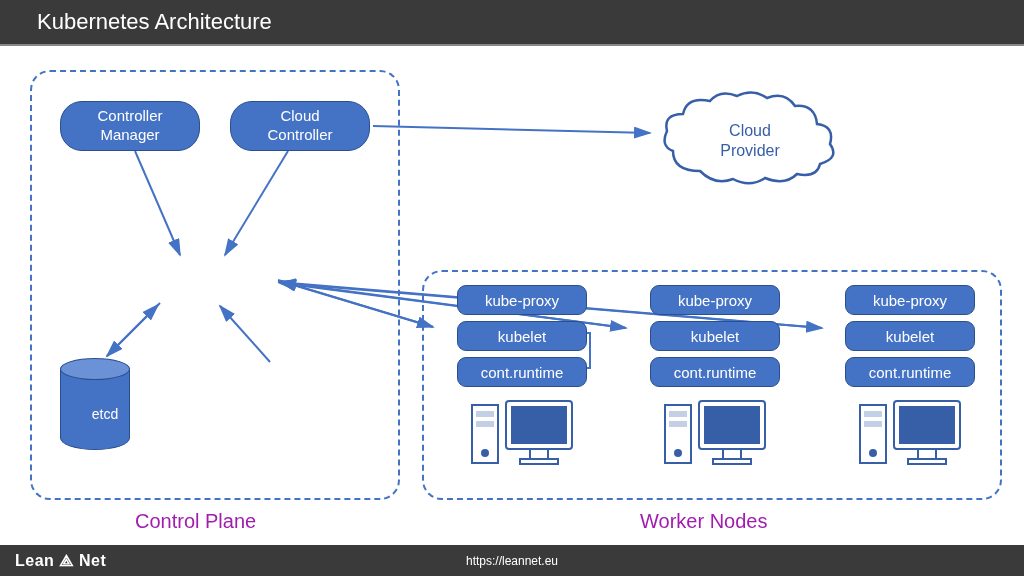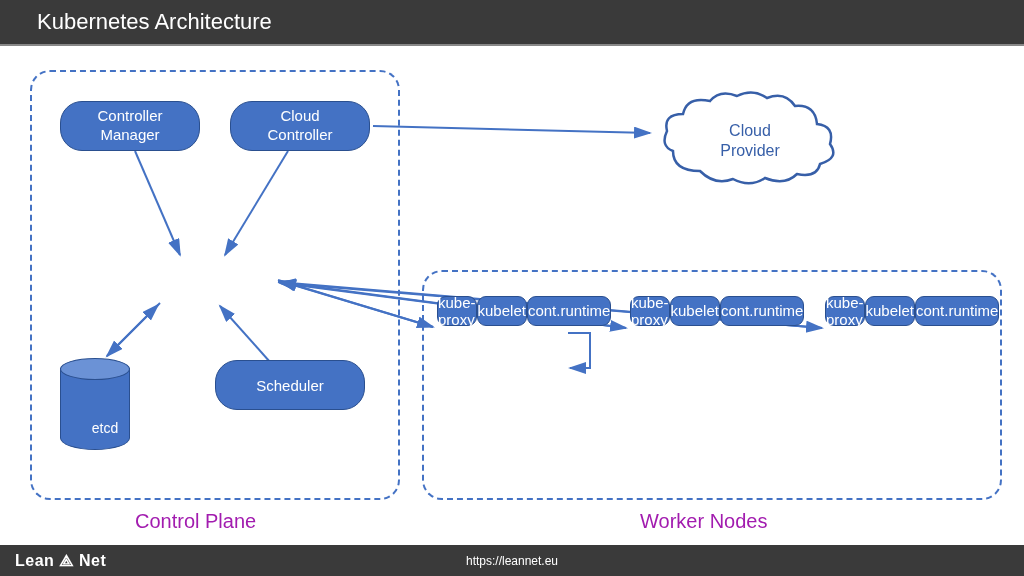--- a/index.html
+++ b/index.html
@@ -8,25 +8,25 @@
 .header-line{height:2px;background:#888}
 .canvas{position:absolute;top:48px;left:0;width:1024px;height:490px}
 .cpanel{position:absolute;left:30px;top:22px;width:370px;height:430px;border:2px dashed #4472c4;border-radius:20px}
 .wpanel{position:absolute;left:422px;top:222px;width:580px;height:230px;border:2px dashed #4472c4;border-radius:20px}
 .box{position:absolute;background:#4472c4;color:#fff;border:1.5px solid #2a4f8f;border-radius:22px;display:flex;align-items:center;justify-content:center;text-align:center;font-size:15px;padding:1px}
 .box2{line-height:1.25}
 .sbox{background:#4472c4;color:#fff;border:1.5px solid #2a4f8f;border-radius:9px;display:flex;align-items:center;justify-content:center;font-size:15px;width:130px;height:30px;margin-bottom:6px}
 .db{position:absolute;left:60px;top:310px;width:70px;height:95px}
 .db-top{width:70px;height:22px;background:#6b92d6;border:1.5px solid #2a4f8f;border-radius:50%;position:absolute;top:0;z-index:2}
 .db-body{width:70px;height:82px;background:#4472c4;border:1.5px solid #2a4f8f;border-top:none;border-radius:0 0 35px 35px/0 0 12px 12px;position:absolute;top:10px}
-.db-text{position:absolute;top:62px;width:90px;text-align:center;color:#fff;font-size:14px;z-index:3}
+.db-text{position:absolute;top:48px;width:90px;text-align:center;color:#fff;font-size:14px;z-index:3}
 .cloud{position:absolute;left:655px;top:38px;width:190px;height:110px}
 .cloud svg{width:100%;height:100%}
 .cloud-text{position:absolute;top:35px;width:190px;text-align:center;color:#375fa8;font-size:16px;line-height:1.25}
-.node{position:absolute;top:226px;width:170px;display:flex;flex-direction:row;align-items:center}
+.node{position:absolute;top:237px;width:170px;display:flex;flex-direction:column;align-items:center}
 .node1{left:437px}
 .node2{left:630px}
 .node3{left:825px}
 .computer{margin-top:4px}
 .label{position:absolute;color:#a21caf;font-size:20px}
 .footer{position:absolute;bottom:0;left:0;width:1024px;height:31px;background:#3a3a3a;color:#fff;display:flex;align-items:center;font-size:12px}
 .footer-logo{font-size:16px;font-weight:600;padding-left:15px;letter-spacing:0.5px}
 .footer-url{position:absolute;left:50%;transform:translateX(-50%);font-size:12px}
 svg.arrows{position:absolute;top:0;left:0;width:1024px;height:490px;pointer-events:none}
 </style>
@@ -57,21 +57,20 @@
 <line x1="278" y1="234" x2="822" y2="280" stroke="#4472c4" stroke-width="2" marker-end="url(#ah)"></line>
 <line x1="822" y1="280" x2="280" y2="235" stroke="#4472c4" stroke-width="2" marker-end="url(#ah)"></line>
 <path d="M568 285 L590 285 L590 320 L570 320" stroke="#4472c4" stroke-width="2" fill="none" marker-end="url(#ah)"></path>
 </svg>
 
 <div class="cpanel"></div>
 <div class="wpanel"></div>
 
 <div class="box box2" style="left:60px;top:53px;width:140px;height:50px">Controller<br>Manager</div>
 <div class="box box2" style="left:230px;top:53px;width:140px;height:50px">Cloud<br>Controller</div>
-<div class="box" style="left:215px;top:312px;width:150px;height:50px">Scheduler</div>
 
 <div class="db">
   <div class="db-top"></div>
   <div class="db-body"></div>
   <div class="db-text">etcd</div>
 </div>
 
 <div class="cloud">
   <svg viewBox="0 0 190 110">
         <path d="M45 85 Q18 85 18 65 Q5 60 12 45 Q8 28 28 28 Q32 10 55 15 Q65 3 82 10 Q98 2 112 12 Q130 5 140 20 Q160 18 162 38 Q180 40 175 58 Q185 72 165 78 Q162 92 142 88 Q130 100 110 92 Q95 102 78 93 Q60 100 45 85 Z" fill="#fff" stroke="#375fa8" stroke-width="2.5"></path>

